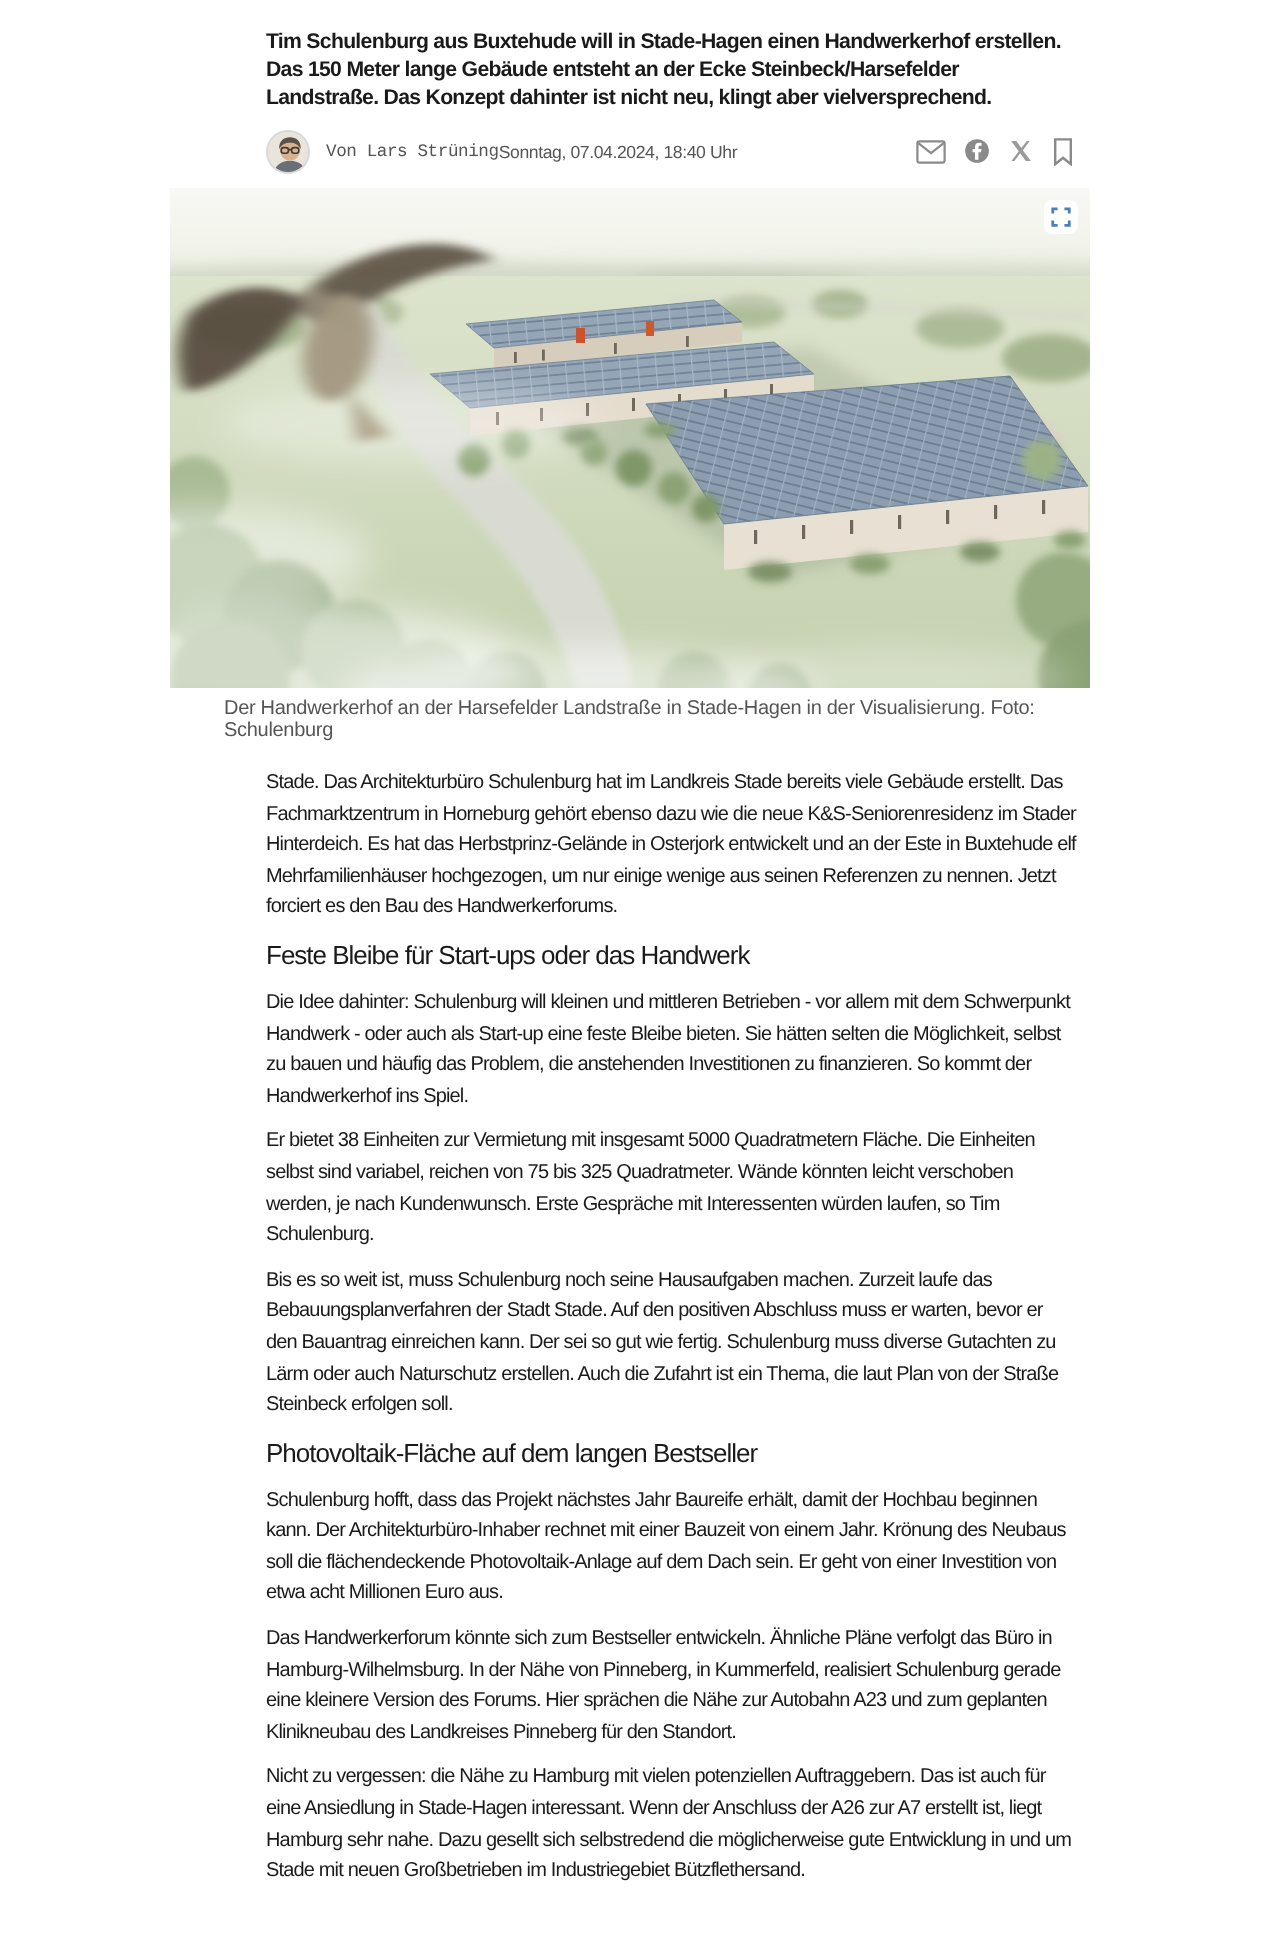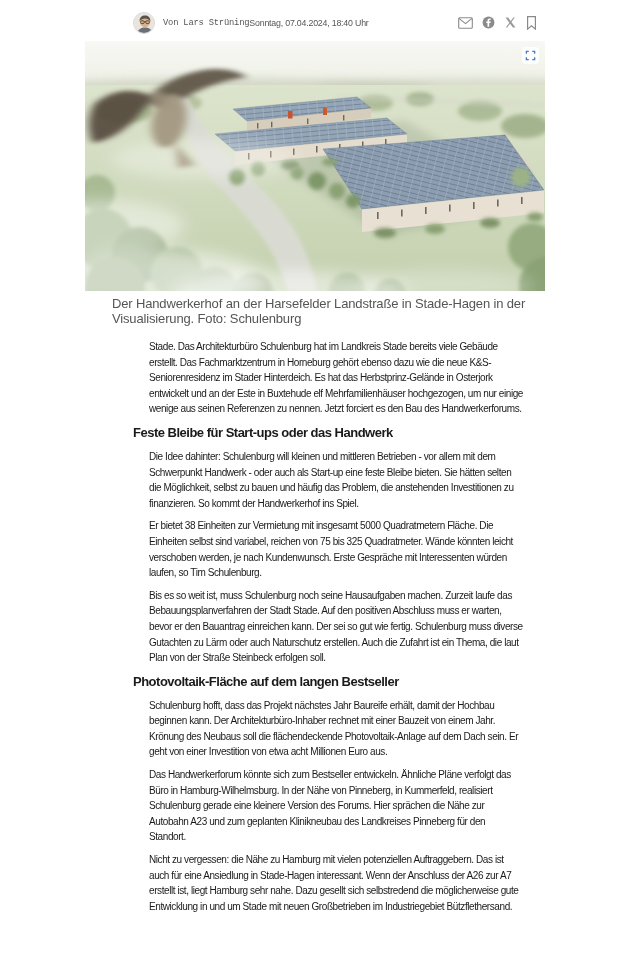--- a/index.html
+++ b/index.html
@@ -19,31 +19,32 @@
   .avatar{width:22px;height:22px;border-radius:50%;overflow:hidden;flex:none;
     border:1px solid #d9d9d9;box-sizing:border-box;background:#eee;}
   .author{font-size:8.8px;color:#555;margin-left:8px;letter-spacing:-0.2px;font-family:Liberation Mono, monospace;}
   .date{flex:1;font-size:8.8px;color:#555;letter-spacing:-0.2px;}
   .share{display:flex;gap:9px;align-items:center;}
   .share button{all:unset;cursor:pointer;display:flex;align-items:center;}
   .figure{position:relative;margin-top:7px;width:460px;height:250px;overflow:hidden;background:#eef0e8;}
   .figure svg.scene{display:block;width:460px;height:250px;}
   .expand-btn{all:unset;cursor:pointer;position:absolute;top:6px;right:6px;width:17px;height:17px;
     background:rgba(255,255,255,.88);border-radius:4px;display:flex;align-items:center;justify-content:center;}
-  .caption{margin:5px 0 0 2px;font-size:13px;color:#555;letter-spacing:-0.15px;padding-left:25px;}
+  .caption{margin:5px 0 0 2px;font-size:10px;color:#555;letter-spacing:-0.15px;padding-left:25px;}
   .body{margin:13px 0 0 48px;width:406px;}
-  .body p{margin:0 16px 7px;font-size:10px;line-height:15.6px;letter-spacing:-0.42px;}
-  .body h2{font-size:13px;line-height:16px;letter-spacing:-0.5px;margin:8px 0 8px;font-weight:bold;color:#1a1a1a;}
+  .body p{margin:0 0 7px;font-size:10px;line-height:15.6px;letter-spacing:-0.42px;}
+  .body h2{font-size:13px;line-height:16px;letter-spacing:-0.5px;margin:8px 0 8px;font-weight:normal;color:#1a1a1a;}
 </style>
 </head>
 <body>
 
 <div class="article">
 
 
+  <p class="lead">Tim Schulenburg aus Buxtehude will in Stade-Hagen einen Handwerkerhof erstellen. Das 150 Meter lange Gebäude entsteht an der Ecke Steinbeck/Harsefelder Landstraße. Das Konzept dahinter ist nicht neu, klingt aber vielversprechend.</p>
 
   <div class="byline">
     <span class="avatar">
       <svg width="22" height="22" viewBox="0 0 22 22">
         <rect width="22" height="22" fill="#e9e4dc"></rect>
         <path d="M2,22 C3.5,16 7.5,14.4 11,14.4 C14.5,14.4 18.5,16 20,22 Z" fill="#6b7078"></path>
         <circle cx="11" cy="9.3" r="5" fill="#d8b28e"></circle>
         <path d="M5.6,8.6 C5.4,4.4 8,2.6 11,2.6 C14,2.6 16.6,4.4 16.4,8.6 C15.2,6.2 13.4,5.4 11,5.4 C8.6,5.4 6.8,6.2 5.6,8.6 Z" fill="#5a5148"></path>
         <rect x="6.6" y="7.8" width="3.6" height="2.8" rx="1.2" fill="none" stroke="#3e3a36" stroke-width="0.8"></rect>
         <rect x="11.8" y="7.8" width="3.6" height="2.8" rx="1.2" fill="none" stroke="#3e3a36" stroke-width="0.8"></rect>

